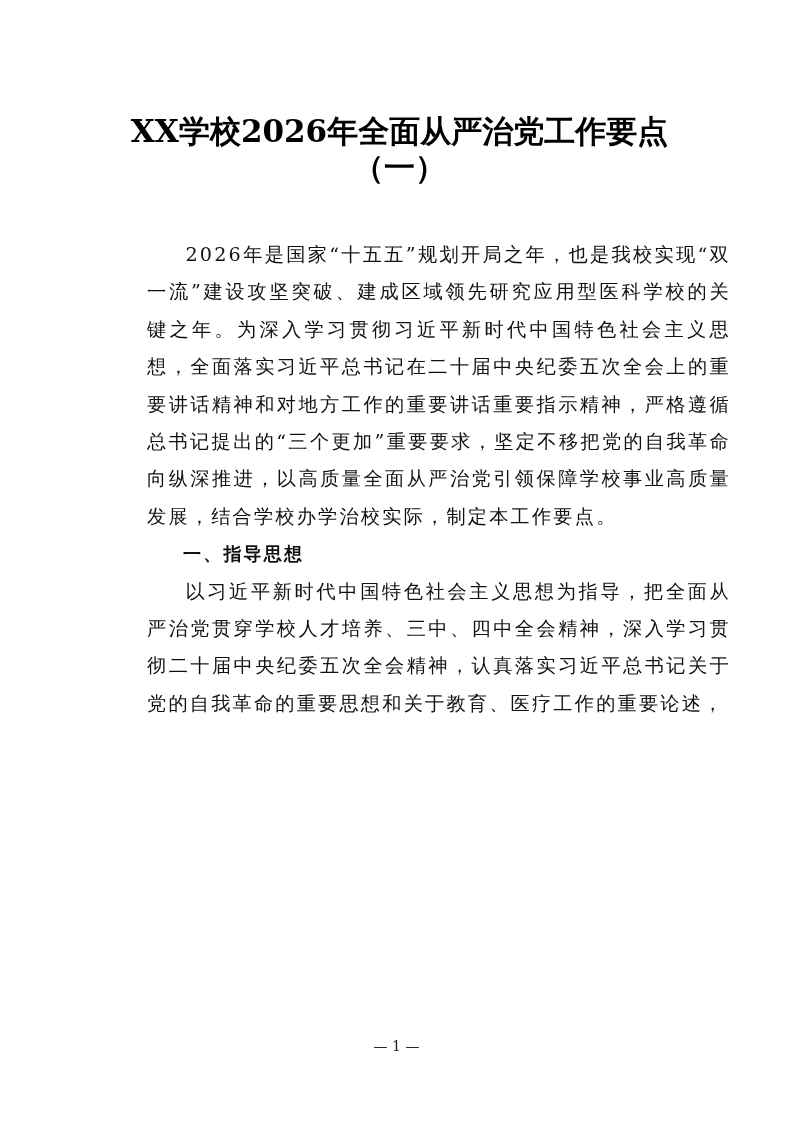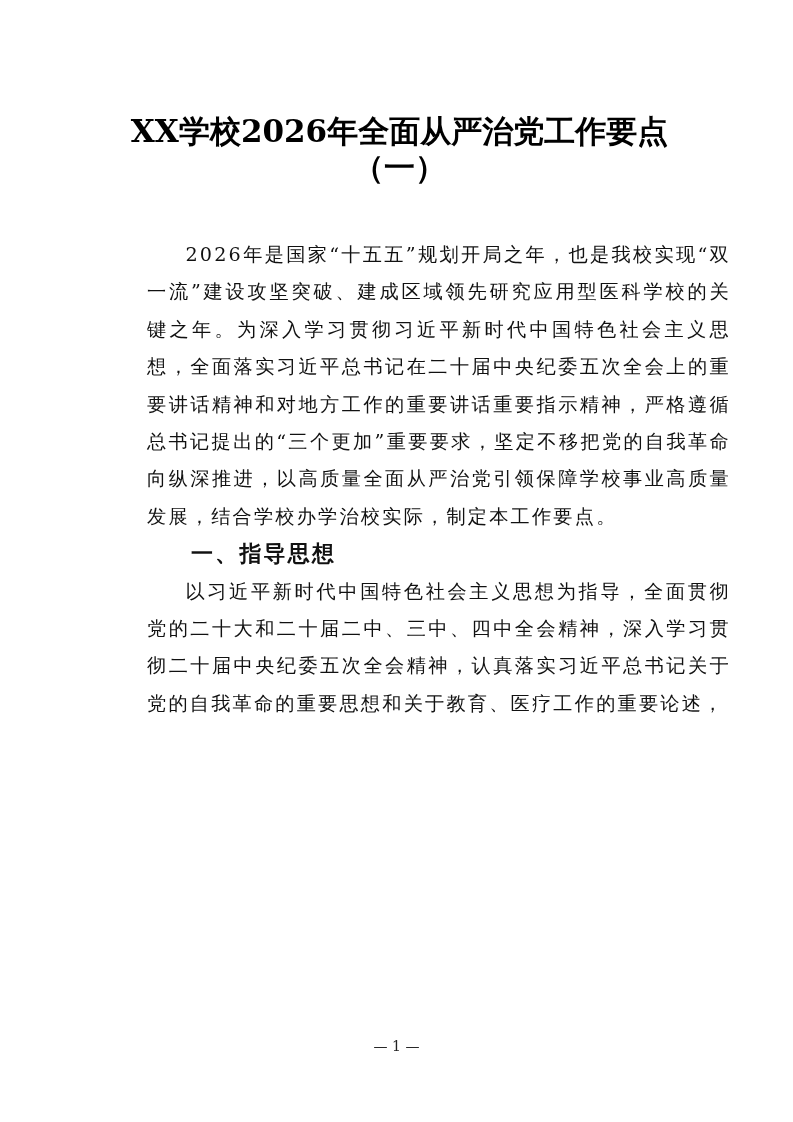--- a/index.html
+++ b/index.html
@@ -51,21 +51,21 @@
     }
     .para {
       margin: 0;
       text-indent: 2em;
     }
     .heading {
       margin: 0;
       text-indent: 2em;
       font-weight: bold;
       font-family: "DejaVu Sans", "Liberation Sans", sans-serif;
-      font-size: 22px;
+      font-size: 18px;
     }
     .footer {
       position: absolute;
       left: 0;
       width: 793px;
       top: 1036px;
       text-align: center;
       font-size: 14px;
       line-height: 20px;
       color: #222222;
@@ -75,18 +75,18 @@
 <body>
 
 <div class="page">
 
   <div class="title title-line1">XX学校2026年全面从严治党工作要点</div>
   <div class="title title-line2">（一）</div>
 
   <div class="body-text">
     <p class="para">2026年是国家“十五五”规划开局之年，也是我校实现“双一流”建设攻坚突破、建成区域领先研究应用型医科学校的关键之年。为深入学习贯彻习近平新时代中国特色社会主义思想，全面落实习近平总书记在二十届中央纪委五次全会上的重要讲话精神和对地方工作的重要讲话重要指示精神，严格遵循总书记提出的“三个更加”重要要求，坚定不移把党的自我革命向纵深推进，以高质量全面从严治党引领保障学校事业高质量发展，结合学校办学治校实际，制定本工作要点。</p>
     <p class="heading">一、指导思想</p>
-    <p class="para">以习近平新时代中国特色社会主义思想为指导，全面贯彻党的二十大和二十届二中、三中、四中全会精神，深入学习贯彻二十届中央纪委五次全会精神，认真落实习近平总书记关于党的自我革命的重要思想和关于教育、医疗工作的重要论述，</p>
+    <p class="para">以习近平新时代中国特色社会主义思想为指导，把全面从严治党贯穿学校人才培养、三中、四中全会精神，深入学习贯彻二十届中央纪委五次全会精神，认真落实习近平总书记关于党的自我革命的重要思想和关于教育、医疗工作的重要论述，</p>
   </div>
 
   <div class="footer">— 1 —</div>
 
 </div>
 
 </body></html>

